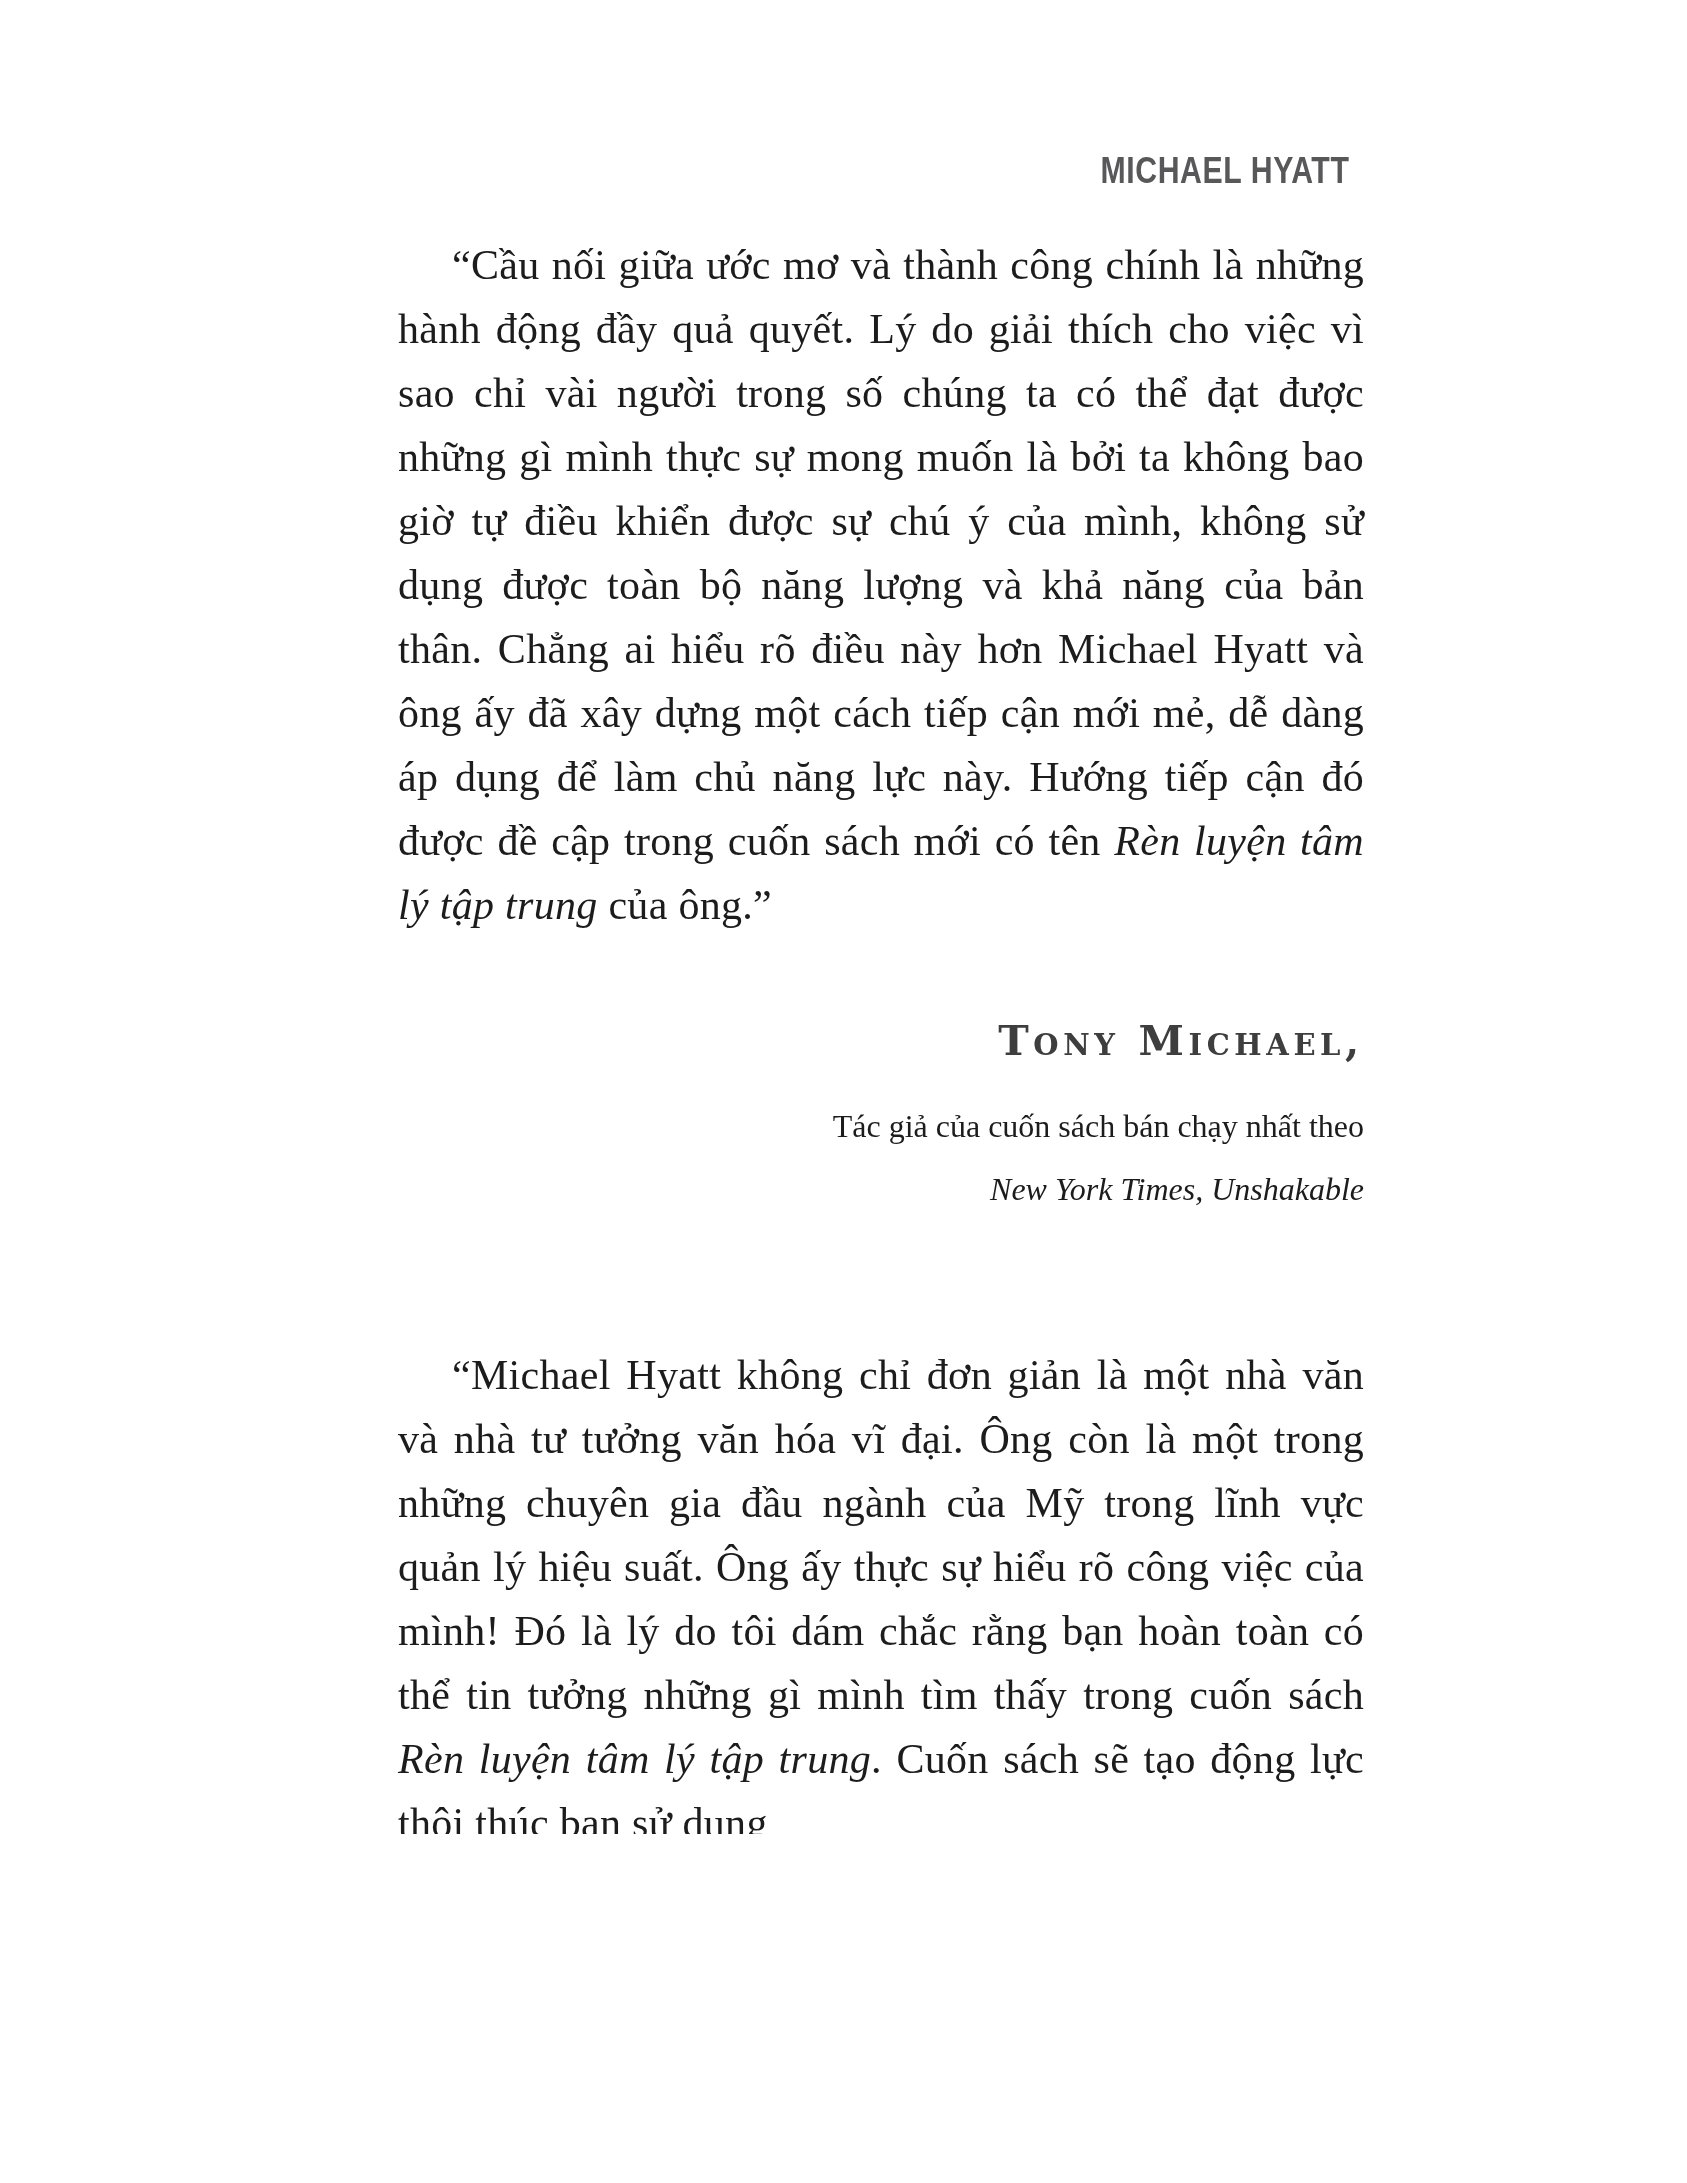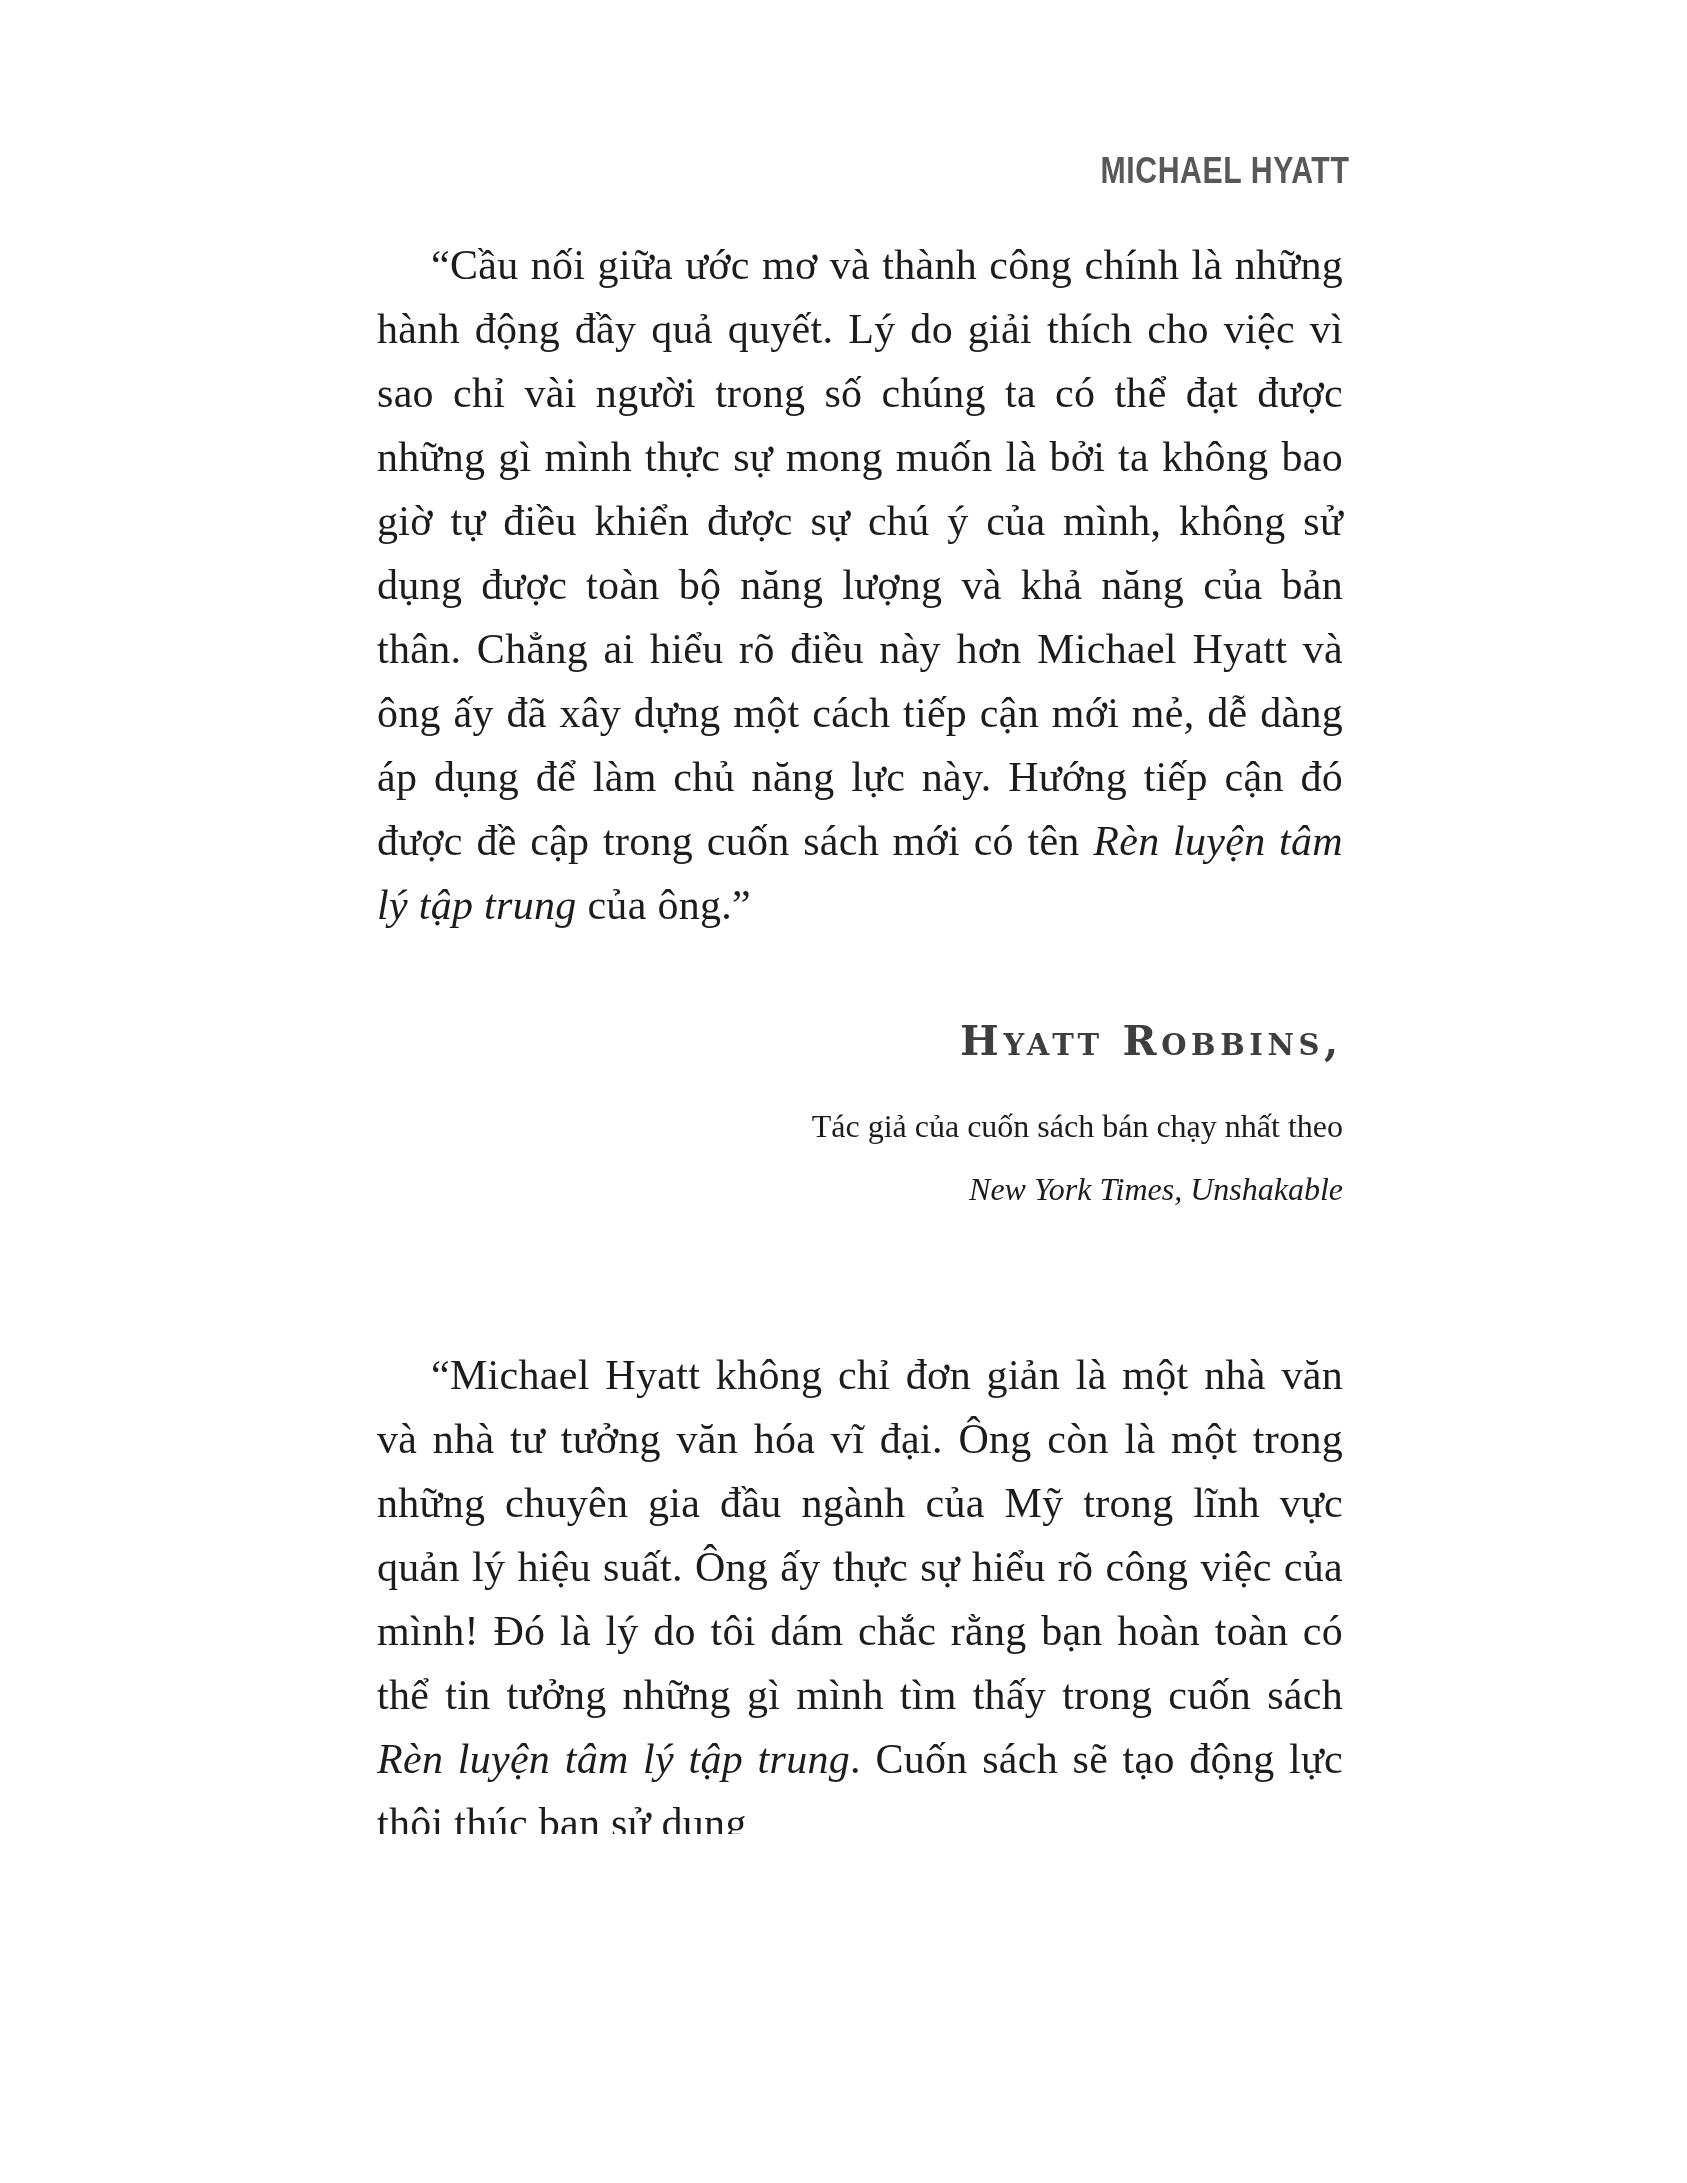--- a/index.html
+++ b/index.html
@@ -33,21 +33,21 @@
     line-height: 38px;
     letter-spacing: 0.7px;
     color: var(--header);
     transform: scaleX(0.84);
     transform-origin: 100% 50%;
     white-space: nowrap;
   }
 
   .text-block {
     position: absolute;
-    left: 377px;
+    left: 398px;
     top: 233px;
     width: 966px;
   }
 
   .quote {
     margin: 0;
     font-size: 42px;
     line-height: 64px;
     text-align: justify;
     text-indent: 54px;
@@ -99,21 +99,21 @@
 
 <div class="page">
 
   <div class="running-header">MICHAEL HYATT</div>
 
   <div class="text-block">
 
     <p class="quote quote-first"><span>“Cầu nối giữa ước mơ và thành công chính là những hành động đầy quả quyết. Lý do giải thích cho việc vì sao chỉ vài người trong số chúng ta có thể đạt được những gì mình thực sự mong muốn là bởi ta không bao giờ tự điều khiển được sự chú ý của mình, không sử dụng được toàn bộ năng lượng và khả năng của bản thân. Chẳng ai hiểu rõ điều này hơn Michael Hyatt và ông ấy đã xây dựng một cách tiếp cận mới mẻ, dễ dàng áp dụng để làm chủ năng lực này. Hướng tiếp cận đó được đề cập trong cuốn sách mới có tên </span><em>Rèn luyện tâm lý tập trung</em><span> của ông.”</span></p>
 
     <div class="attribution">
-      <div class="attr-name">Hyatt Robbins,</div>
+      <div class="attr-name">Tony Michael,</div>
       <div class="attr-role">Tác giả của cuốn sách bán chạy nhất theo</div>
       <div class="attr-source"><em>New York Times, Unshakable</em></div>
     </div>
 
     <p class="quote quote-second"><span>“Michael Hyatt không chỉ đơn giản là một nhà văn và nhà tư tưởng văn hóa vĩ đại. Ông còn là một trong những chuyên gia đầu ngành của Mỹ trong lĩnh vực quản lý hiệu suất. Ông ấy thực sự hiểu rõ công việc của mình! Đó là lý do tôi dám chắc rằng bạn hoàn toàn có thể tin tưởng những gì mình tìm thấy trong cuốn sách </span><em>Rèn luyện tâm lý tập trung</em><span>. Cuốn sách sẽ tạo động lực thôi thúc bạn sử dụng</span></p>
 
   </div>
 
   <div class="page-number">7</div>
 

